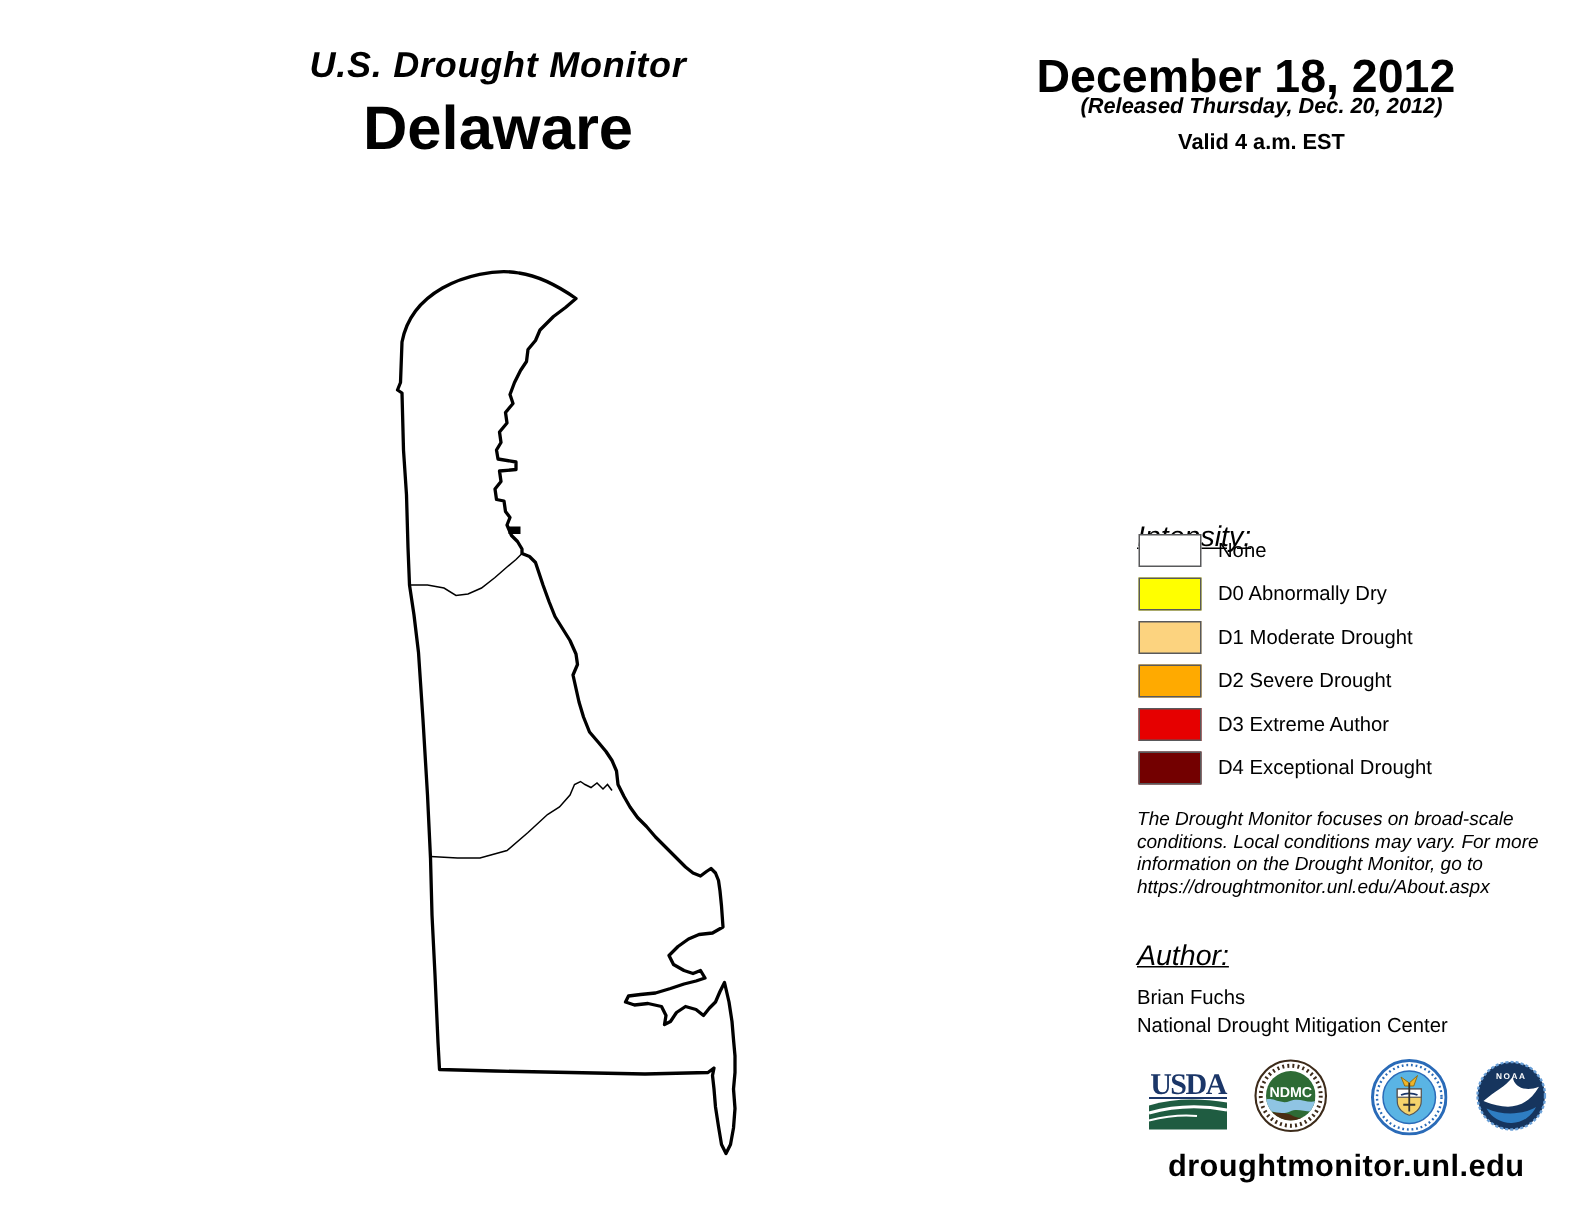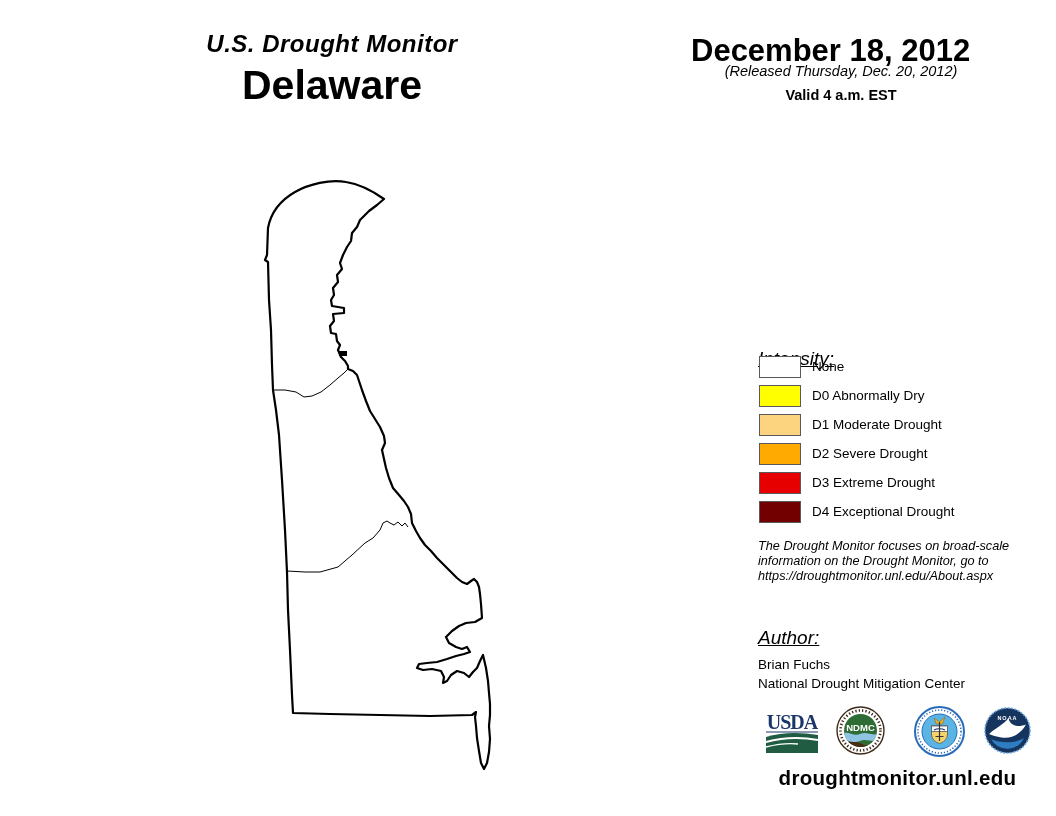--- a/index.html
+++ b/index.html
@@ -11,21 +11,21 @@
 
   
   .main-title { left:182px; top:30px; width:300px; text-align:center;
     font-size:24px; font-weight:bold; font-style:italic; letter-spacing:0.5px; }
   .region-title { left:182px; top:62px; width:300px; text-align:center;
     font-size:41px; font-weight:bold; }
 
   .date-main { left:691px; top:33px; width:300px; text-align:left;
     font-size:31px; font-weight:bold; }
   .date-released { left:691px; top:63px; width:300px; text-align:center;
-    font-size:14.5px; font-weight:normal; font-style:italic; }
+    font-size:14.5px; font-weight:bold; font-style:italic; }
   .date-valid { left:691px; top:87px; width:300px; text-align:center;
     font-size:14.5px; font-weight:bold; }
 
   
   .map-svg { left:250px; top:155px; width:260px; height:640px; }
 
   
   .legend-heading { left:758px; top:322px; font-size:19px; font-style:italic;
     text-decoration:underline;margin-top:26px; }
   .legend { left:759px; top:352px; }
@@ -107,30 +107,31 @@
     <div class="legend-row">
       <span class="swatch" style="background-color: rgb(252, 211, 127);"></span>
       <span class="legend-label">D1 Moderate Drought</span>
     </div>
     <div class="legend-row">
       <span class="swatch" style="background-color: rgb(255, 170, 0);"></span>
       <span class="legend-label">D2 Severe Drought</span>
     </div>
     <div class="legend-row">
       <span class="swatch" style="background-color: rgb(230, 0, 0);"></span>
-      <span class="legend-label">D3 Extreme Drought</span>
+      <span class="legend-label">D3 Extreme Author</span>
     </div>
     <div class="legend-row">
       <span class="swatch" style="background-color: rgb(115, 0, 0);"></span>
       <span class="legend-label">D4 Exceptional Drought</span>
     </div>
   </div>
 
   <div class="abs disclaimer">
     <div>The Drought Monitor focuses on broad-scale</div>
+    <div>conditions. Local conditions may vary. For more</div>
     <div>information on the Drought Monitor, go to</div>
     <div>https://droughtmonitor.unl.edu/About.aspx</div>
   </div>
 
   <div class="abs author-heading">Author:</div>
   <div class="abs author-name">Brian Fuchs</div>
   <div class="abs author-org">National Drought Mitigation Center</div>
 
   <svg class="logo" style="left:764px; top:711px;" width="56" height="44" viewBox="0 0 56 44">
     <text x="28" y="18" text-anchor="middle" font-family="Liberation Serif, serif" font-weight="bold" font-size="20" fill="#1b3668" letter-spacing="-1">USDA</text>

